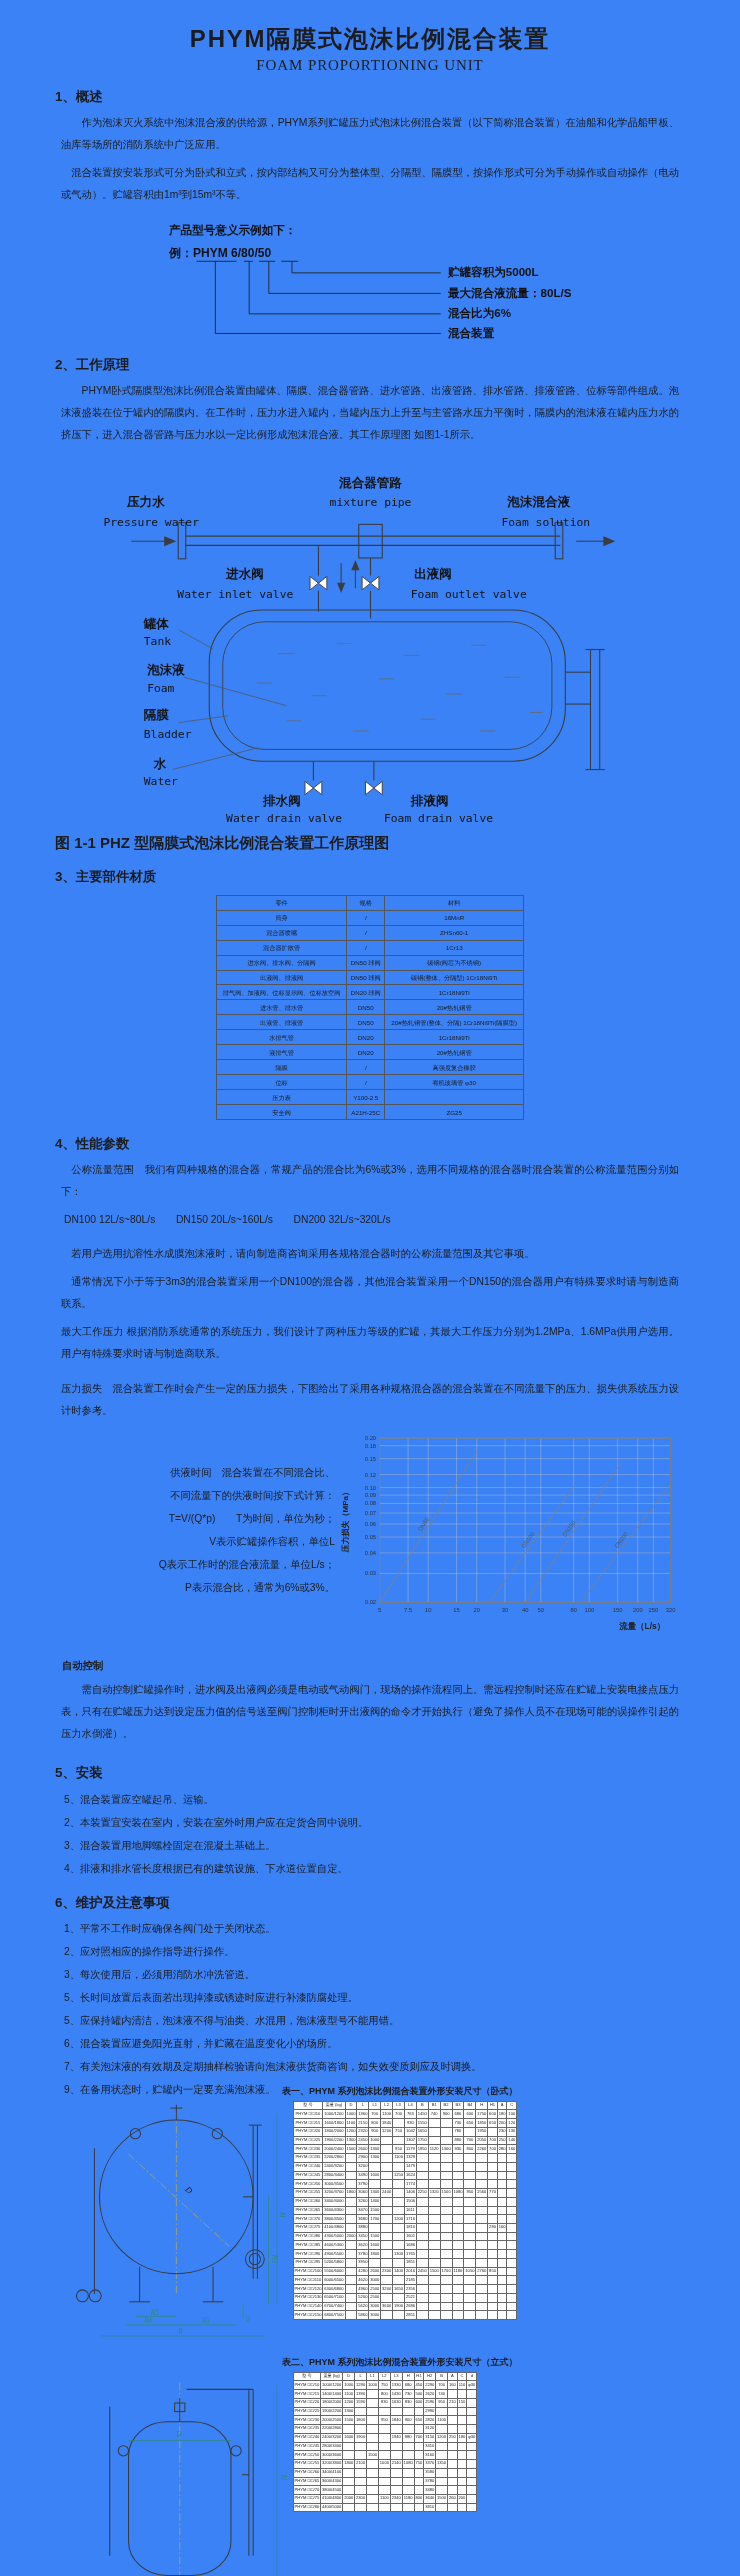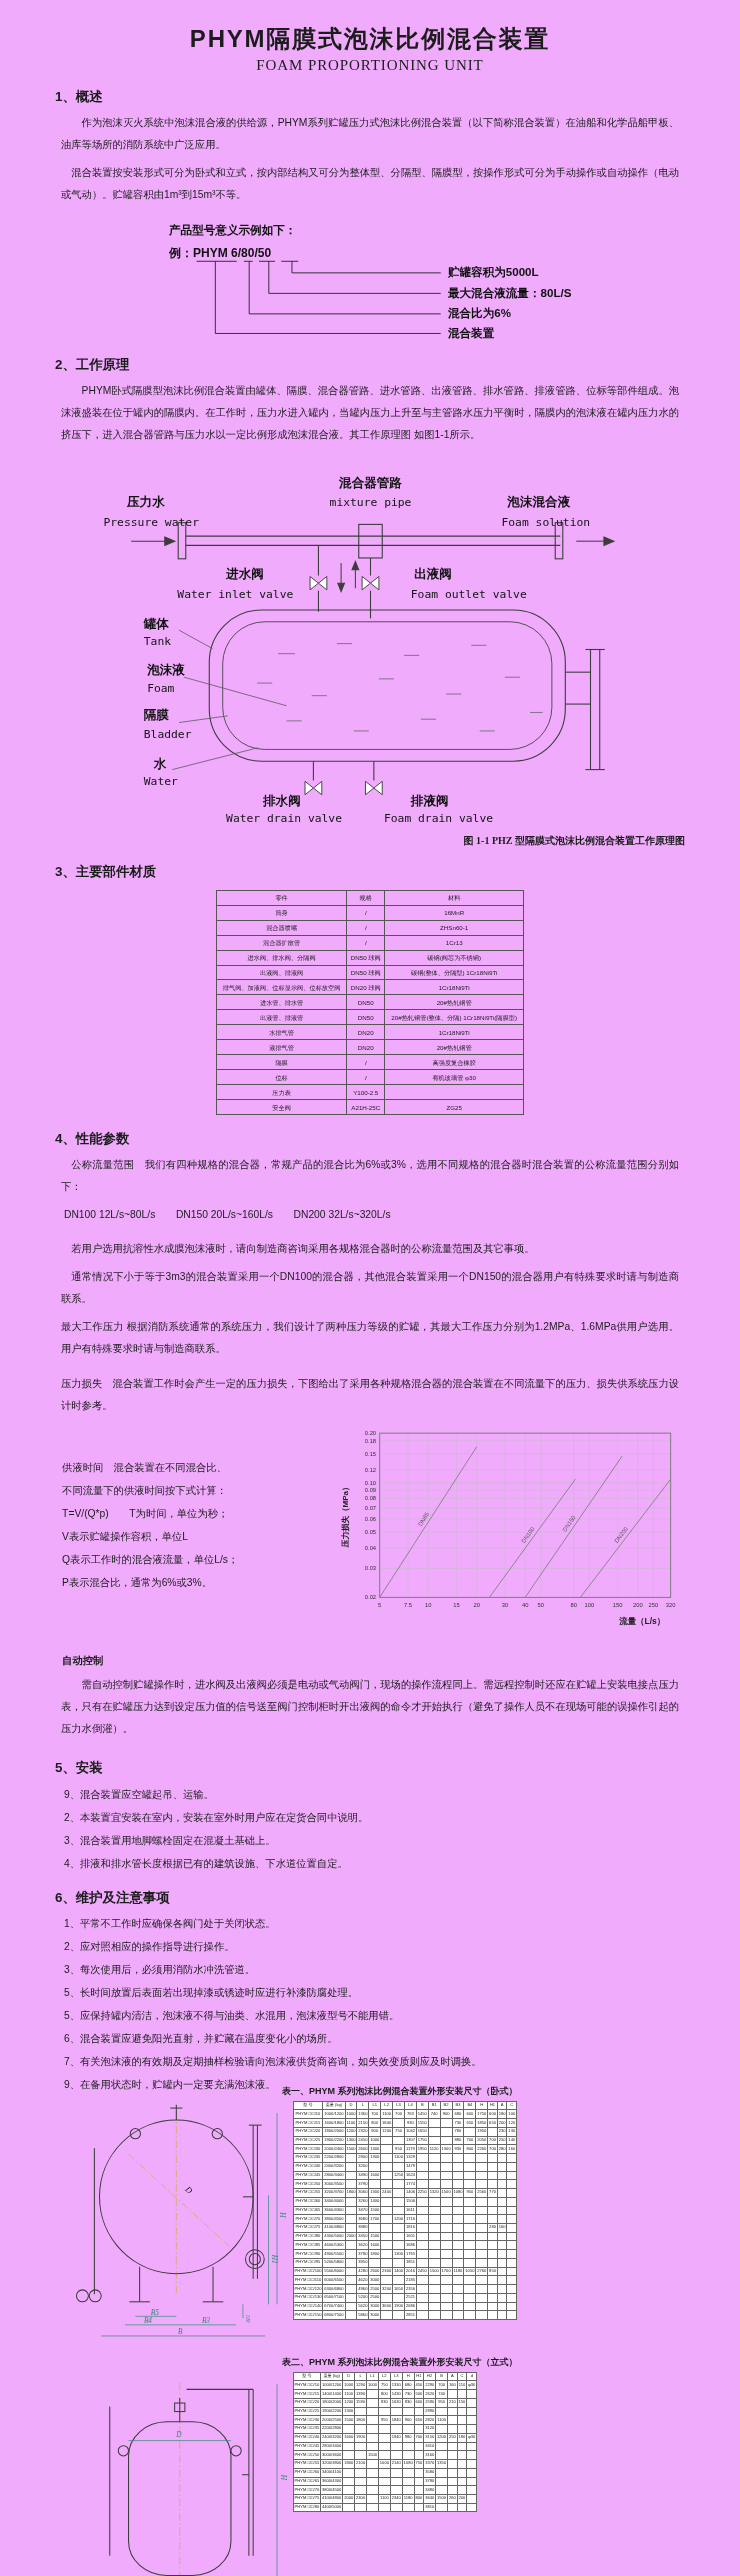--- a/index.html
+++ b/index.html
@@ -1,36 +1,36 @@
 <!DOCTYPE html>
 <html style="font-size:14.3px"><head>
 <meta charset="utf-8">
 <style>
   html,body{margin:0;padding:0;background:#fff;}
   body{width:740px;font-family:"Liberation Sans",sans-serif;color:#1c1c1c;}
-  .page{position:relative;width:740px;height:2576px;overflow:hidden;background:#f0abfc;}
+  .page{position:relative;width:740px;height:2576px;overflow:hidden;background:#3b82f6;}
   .inner{padding:18px 55px 0 55px;}
   .doc-title{text-align:center;font-size:24px;font-weight:bold;letter-spacing:1.8px;margin:5.3px 0 1.8px 0;}
   .doc-sub{text-align:center;font-family:"Liberation Serif",serif;font-size:15px;letter-spacing:0.9px;margin:0 0 12.5px 0;}
   h2.sec{font-size:13.4px;font-weight:bold;margin:14.3px 0 5.3px 0;}
   p.body{font-size:10.3px;line-height:22px;margin:6px;text-align:justify;}
   p.ind{text-indent:2em;}
   .li{font-size:10.3px;line-height:23px;padding-left:9px;}
   .model-box{margin:14.3px 0 5.3px 114px;}
   svg text.cjk{font-family:"Liberation Sans",sans-serif;}
   svg text.en{font-family:"DejaVu Sans Mono",monospace;}
   .figwrap{text-align:center;margin-top:3.6px;}
-  .figcap{text-align:right;font-size:10px;font-weight:bold;font-family:Liberation Serif, serif;margin:5.3px 0 9px 0;}
+  .figcap{text-align:left;font-size:15px;font-weight:bold;font-family:Liberation Sans, sans-serif;margin:5.3px 0 9px 0;}
   table.mat{border-collapse:collapse;margin:9px auto 3.6px auto;width:308px;}
   table.mat th,table.mat td{border:0.9px solid #555;font-size:6.2px;padding:2.2px 2.7px;text-align:center;line-height:1.55;font-weight:normal;}
   table.mat th{font-size:6.2px;}
   .flowline{font-size:10.3px;line-height:22px;margin:1.8px 0 12.5px 0;padding-left:9px;}
   .chart-row{display:flex;margin-top:9px;}
   .chart-left{width:284px;padding-top:30px;}
-  .chart-left .ln{font-size:10.3px;line-height:23px;padding-left:7.1px;}
+  .chart-left .ln{font-size:10.3px;line-height:23px;padding-left:7.1px;text-align:right;}
   .chart-right{flex:1;text-align:right;}
   .auto-head{font-size:10.3px;font-weight:bold;margin:9px 0 1.8px 7.1px;}
   .dim-block{position:absolute;left:50px;width:646px;}
   .dim-title{font-size:9px;font-weight:bold;margin:0 0 2.7px 232px;}
   table.dim{border-collapse:collapse;background:#fff;}
   table.dim th,table.dim td{border:0.4px solid #666;font-size:4.1px;padding:0.4px 0.9px;text-align:center;line-height:1.7;font-weight:normal;white-space:nowrap;}
   .dim-flex{display:flex;align-items:flex-start;}
   .dim-draw{flex:none;}
   .dim-tablewrap{flex:none;margin-left:3.6px;}
 </style>
@@ -337,21 +337,21 @@
             <text x="370" y="222" font-size="9.5" fill="#222" text-anchor="end" font-weight="bold">流量（L/s）</text>
           </svg>
     </div>
   </div>
 
   <div class="auto-head">自动控制</div>
   <p class="body ind">需自动控制贮罐操作时，进水阀及出液阀必须是电动或气动阀门，现场的操作流程同上。需远程控制时还应在贮罐上安装电接点压力表，只有在贮罐压力达到设定压力值的信号送至阀门控制柜时开出液阀的命令才开始执行（避免了操作人员不在现场可能的误操作引起的压力水倒灌）。</p>
 
   <h2 class="sec" style="margin-top:19.6px;">5、安装</h2>
   <div>
-        <div class="li">9、混合装置应空罐起吊、运输。</div>
+        <div class="li">5、混合装置应空罐起吊、运输。</div>
         <div class="li">2、本装置宜安装在室内，安装在室外时用户应在定货合同中说明。</div>
         <div class="li">3、混合装置用地脚螺栓固定在混凝土基础上。</div>
         <div class="li">4、排液和排水管长度根据已有的建筑设施、下水道位置自定。</div>
       </div>
 
   <h2 class="sec" style="">6、维护及注意事项</h2>
   <div>
         <div class="li">1、平常不工作时应确保各阀门处于关闭状态。</div>
         <div class="li">2、应对照相应的操作指导进行操作。</div>
         <div class="li">3、每次使用后，必须用消防水冲洗管道。</div>

